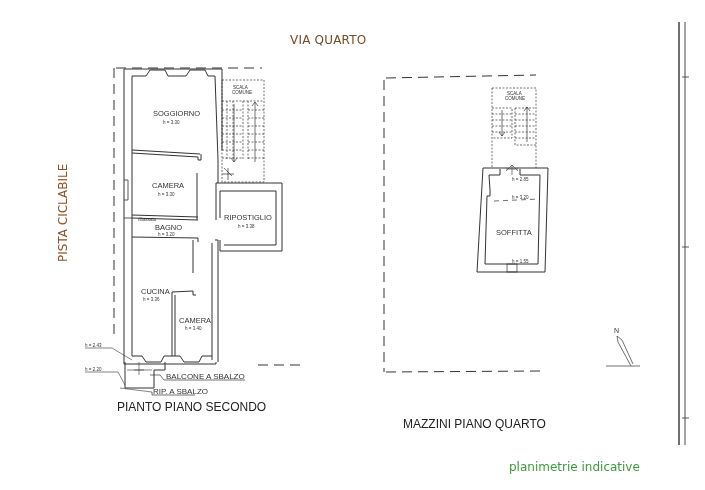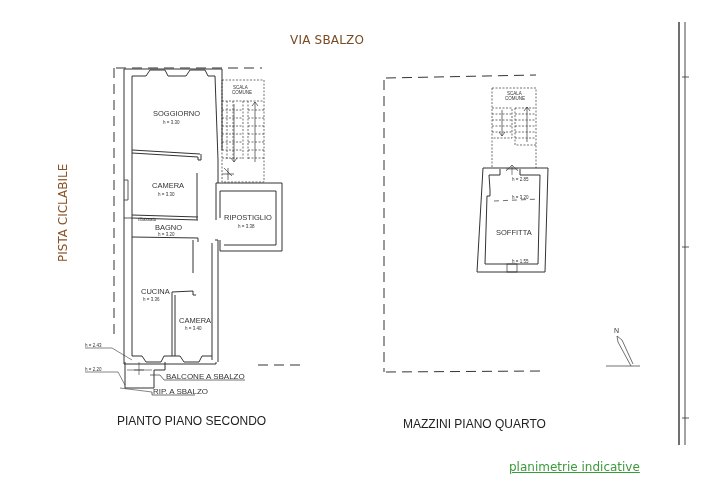--- a/index.html
+++ b/index.html
@@ -11,21 +11,21 @@
     .note { color: #3c9a3c; font-family: "DejaVu Sans", sans-serif; font-size: 12px; }
     svg text { font-family: "Liberation Sans", sans-serif; fill: #333; }
     .room { font-size: 7.5px; }
     .h { font-size: 4.5px; }
     .tiny { font-size: 4.5px; }
     .small { font-size: 8px; }
   </style>
 </head>
 <body>
 
-<div class="abs street" style="left:290px; top:33px;">VIA SBALZO</div>
+<div class="abs street" style="left:290px; top:33px;">VIA QUARTO</div>
 
 <div class="abs pista" style="left:56px; top:262px;">PISTA CICLABILE</div>
 
 <svg class="abs" style="left:0; top:0;" width="705" height="490" viewBox="0 0 705 490">
   <g stroke="#333" fill="none" stroke-width="1">
 
     <g>
 
       <path d="M114 68 L114 340" stroke-dasharray="10,6"></path>
       <path d="M116 68 L262 68" stroke-dasharray="10,6"></path>
@@ -161,16 +161,16 @@
   <text class="tiny" x="505" y="100">COMUNE</text>
 
   <text class="h" x="512" y="181">h = 2.85</text>
   <text class="h" x="512" y="199">h = 3.20</text>
   <text class="room" x="496" y="235">SOFFITTA</text>
   <text class="h" x="512" y="263">h = 1.55</text>
 
   <text x="614" y="333" style="font-size:7px;">N</text>
 </svg>
 
-<div class="abs plan-title" style="left:117px; top:414px;">PIANTO PIANO SECONDO</div>
+<div class="abs plan-title" style="left:117px; top:400px;">PIANTO PIANO SECONDO</div>
 <div class="abs plan-title" style="left:403px; top:417px;">MAZZINI PIANO QUARTO</div>
 
-<div class="abs note" style="left:509px; top:460px;text-decoration:underline;">planimetrie indicative</div>
+<div class="abs note" style="left:509px; top:460px;">planimetrie indicative</div>
 
 </body></html>

